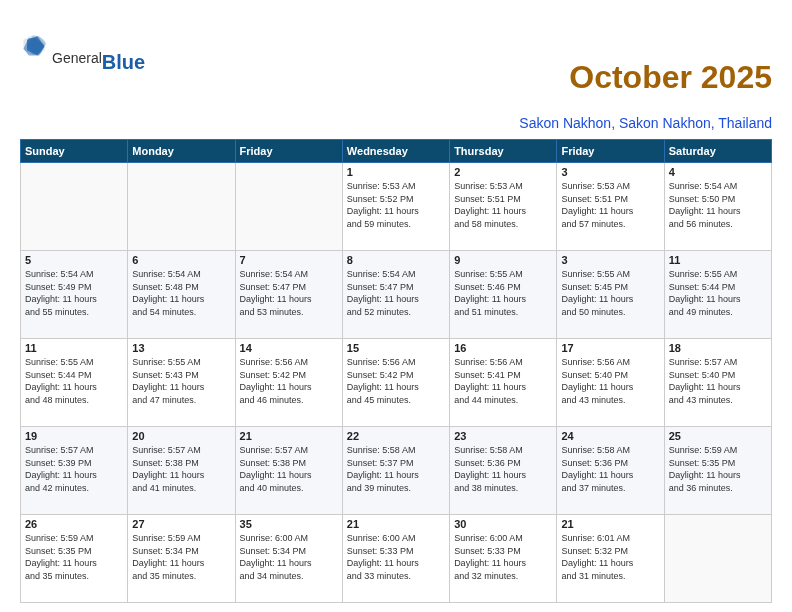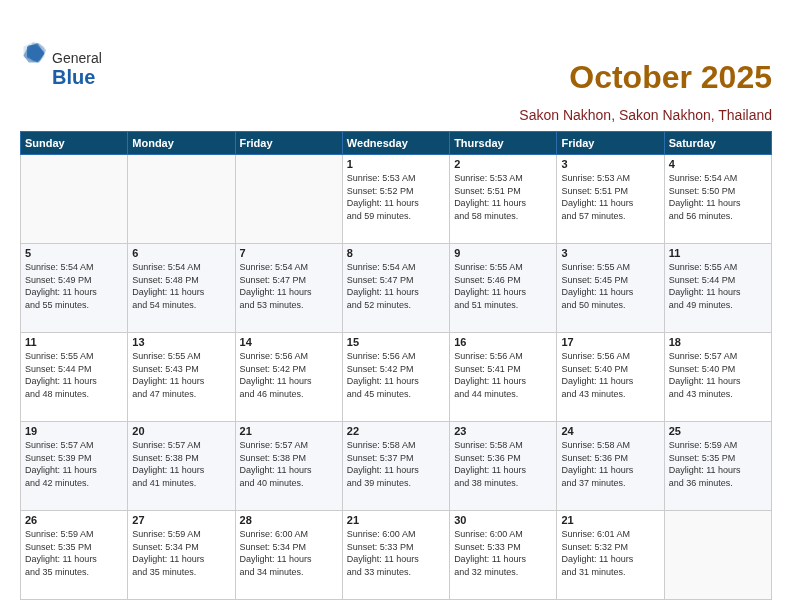--- a/index.html
+++ b/index.html
@@ -23,21 +23,21 @@
       justify-content: space-between;
       margin-bottom: 8px;
     }
     .logo {
       display: flex;
       align-items: center;
       gap: 4px;
     }
     .logo-text {
       display: flex;
-      flex-direction: column;
+      flex-direction: row;
       line-height: 1.1;
       margin-top: 35px;
     }
     .logo-general {
       font-size: 14px;
       color: #333;
       font-weight: normal;
     }
     .logo-blue {
       font-size: 20px;
@@ -53,22 +53,22 @@
     }
     .month-title {
       font-size: 32px;
       font-weight: bold;
       color: #a16207;
       line-height: 1.1;
       margin-top: 44px;
     }
     .subtitle {
       font-size: 14px;
-      color: #7f1d1d;
-      margin-top: 12px;
+      color: #1d4ed8;
+      margin-top: 20px;
     }
     .calendar {
       flex: 1;
       border: 1px solid #ccc;
       border-collapse: collapse;
       width: 100%;
       table-layout: fixed;
     }
     .calendar th {
       background: #0c4a6e;
@@ -343,21 +343,21 @@
 and 35 minutes.</div>
           </td>
           <td>
             <span class="day-num">27</span>
             <div class="day-info" style="white-space: pre-line;">Sunrise: 5:59 AM
 Sunset: 5:34 PM
 Daylight: 11 hours
 and 35 minutes.</div>
           </td>
           <td>
-            <span class="day-num">28</span>
+            <span class="day-num">35</span>
             <div class="day-info" style="white-space: pre-line;">Sunrise: 6:00 AM
 Sunset: 5:34 PM
 Daylight: 11 hours
 and 34 minutes.</div>
           </td>
           <td>
             <span class="day-num">21</span>
             <div class="day-info" style="white-space: pre-line;">Sunrise: 6:00 AM
 Sunset: 5:33 PM
 Daylight: 11 hours

